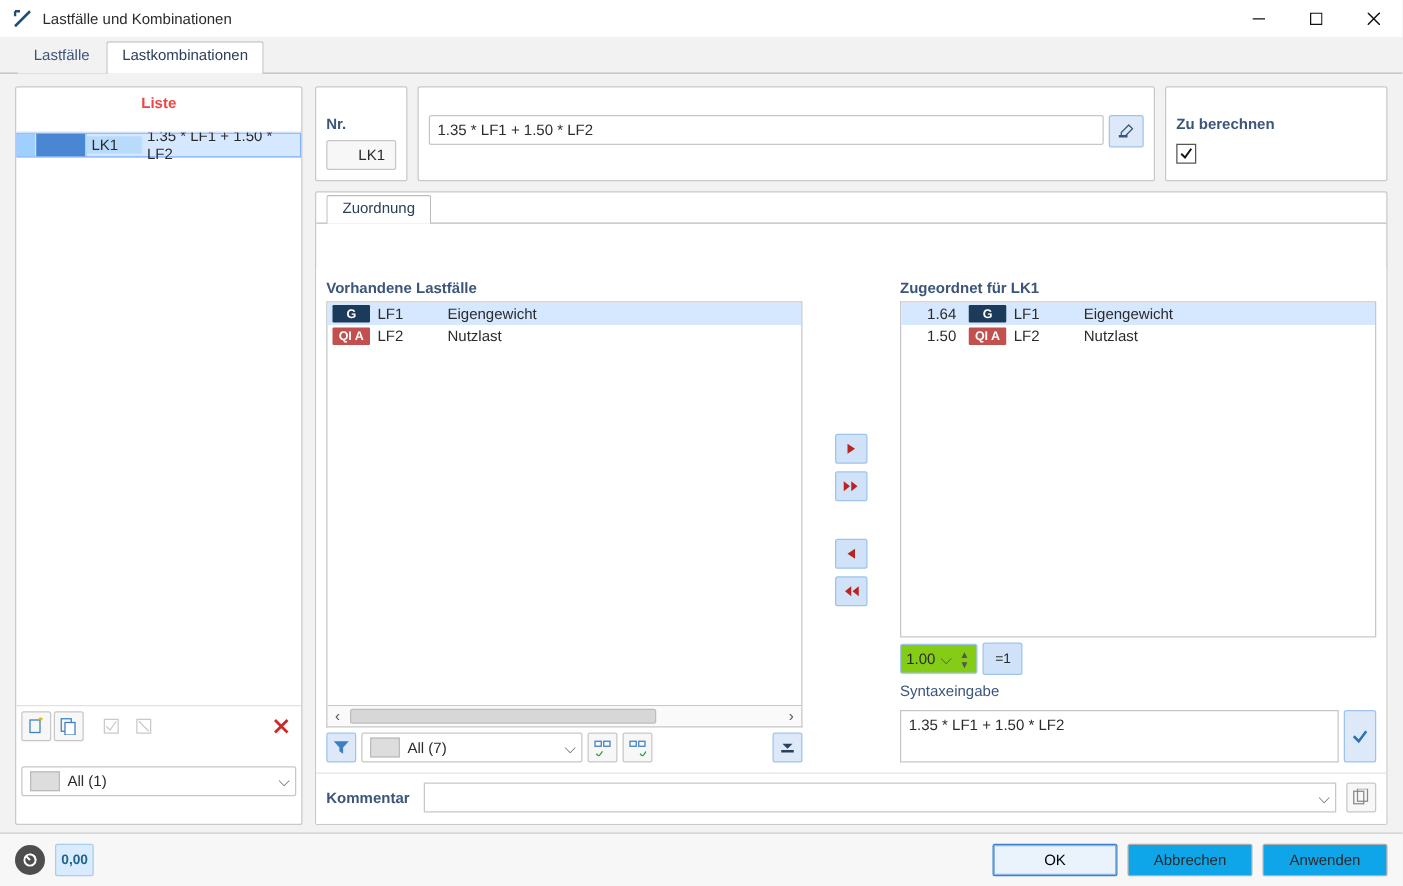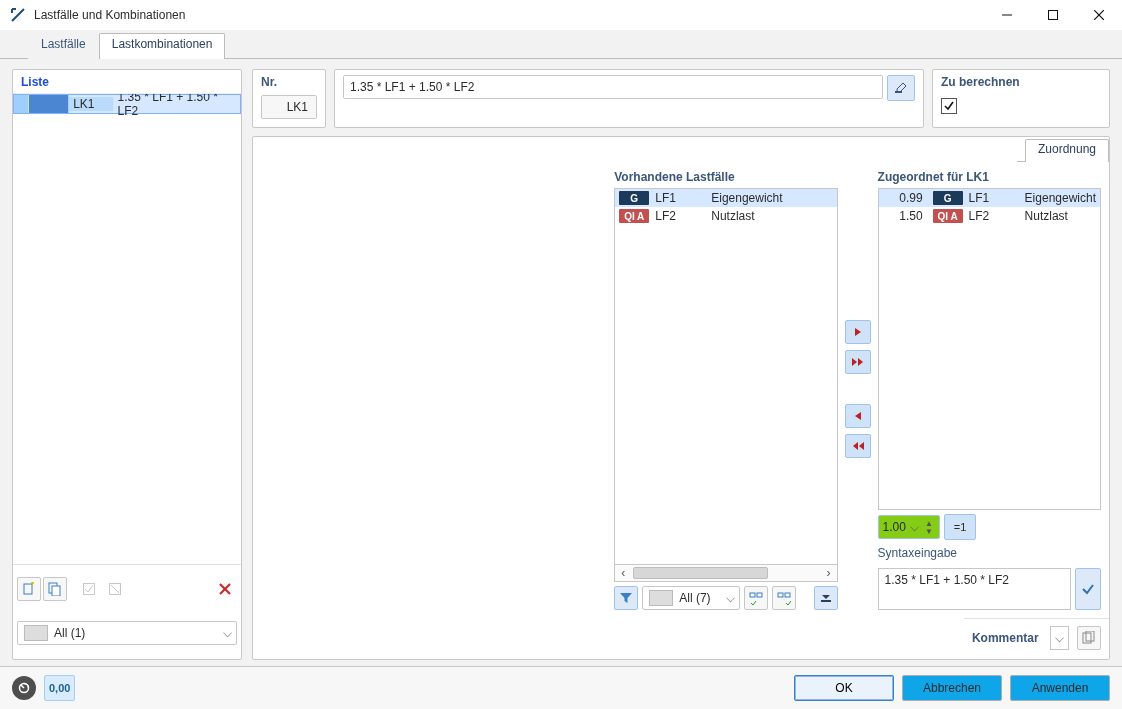--- a/index.html
+++ b/index.html
@@ -33,21 +33,21 @@
   }
 
   
   .workspace {
     position: absolute; top: 30px; left: 0; right: 0; bottom: 0;
     background: #f2f2f2;
     display: flex; flex-direction: column;
   }
   .top-tabs {
     height: 28px;
-    padding-left: 28px;
+    padding-left: 14px;
     display: flex; align-items: flex-end;
     border-bottom: 1px solid #bcbcbc;
     gap: 0;
   }
   .top-tab {
     height: 22px;
     padding: 3px 12px 0 12px;
     font-size: 12px;
     color: #3b567a;
     background: #f2f2f2;
@@ -76,22 +76,23 @@
   .panel {
     background: #fff;
     border: 1px solid #c9c9c9;
     border-radius: 2px;
     display: flex; flex-direction: column;
     min-height: 0;
   }
   .liste-panel { width: 228px; }
   .panel-head {
     font-size: 12px; font-weight: 600;
-    color: #1d4ed8;
-    padding: 5px 8px 4px 8px;
+    color: #ef4444;
+    padding: 5px 8px 16px 8px;
+    text-align: center;
   }
   .liste-grid {
     flex: 1 1 auto;
     border-top: 1px solid #eee;
     overflow: hidden;
   }
   .liste-row {
     display: flex; align-items: center;
     height: 18px;
     font-size: 12px;
@@ -109,21 +110,21 @@
   .cell-id {
     width: 40px; padding-left: 4px;
     border-right: 1px solid #cfe3ff;
   }
   .cell-name { padding-left: 4px; flex: 1 1 auto; }
 
   .liste-footer {
     border-top: 1px solid #e1e1e1;
     padding: 4px 4px 6px 4px;
   }
-  .toolbar-row { display: flex; gap: 2px; align-items: center; height: 40px; }
+  .toolbar-row { display: flex; gap: 2px; height: 40px; }
   .tool-btn {
     width: 22px; height: 22px;
     display: inline-flex; align-items: center; justify-content: center;
     border: 1px solid transparent;
     border-radius: 2px;
     background: transparent;
     color: #444;
   }
   .tool-btn.outlined { border-color: #c7c7c7; background: #f7f7f7; }
   .tool-btn.disabled { opacity: .45; }
@@ -148,21 +149,21 @@
     min-height: 0;
     gap: 8px;
   }
   .header-row {
     display: flex; gap: 8px; align-items: stretch;
   }
   .header-box {
     background: #fff;
     border: 1px solid #c9c9c9;
     border-radius: 2px;
-    padding: 5px 8px 8px 8px;
+    padding: 22px 8px 8px 8px;
     display: flex; flex-direction: column; gap: 6px;
   }
   .header-label { color: #3b567a; font-weight: 600; font-size: 12px; }
   .nr-box { width: 56px; }
   .nr-value {
     height: 22px; display: flex; align-items: center; justify-content: flex-end;
     border: 1px solid #c7c7c7; background: #f7f7f7;
     padding: 0 8px; border-radius: 2px;
   }
   .name-box { flex: 1 1 auto; }
@@ -180,41 +181,42 @@
     border-radius: 2px; color: #3b567a;
   }
   .calc-box { width: 160px; }
   .checkbox {
     width: 14px; height: 14px; border: 1px solid #555;
     display: inline-flex; align-items: center; justify-content: center;
     background: #fff;
   }
 
   
-  .zuord-panel { flex: 1 1 auto; display: flex; flex-direction: column; min-height: 0; align-items: flex-end; }
+  .zuord-panel { flex: 1 1 auto; display: flex; flex-direction: column; min-height: 0; }
   .inner-tabs {
     height: 24px; border-bottom: 1px solid #bcbcbc;
     display: flex; align-items: flex-end; padding-left: 8px;
   }
   .inner-tab {
     height: 20px; padding: 2px 12px 0 12px;
     border: 1px solid #bcbcbc; border-bottom: none;
     border-radius: 2px 2px 0 0;
     background: #fff; color: #2b3f5b;
     position: relative; top: 1px;
     cursor: default;
   }
   .zuord-body {
     flex: 1 1 auto;
     display: grid;
     grid-template-columns: 1fr 34px 1fr;
-    gap: 3px;
+    gap: 22px;
     padding: 6px 8px 8px 8px;
     min-height: 0;
     background: #fff;
+    margin-top: 36px;
   }
   .subpanel { display: flex; flex-direction: column; min-height: 0; }
   .sub-head { color: #3b567a; font-weight: 600; padding: 2px 0 4px 0; }
   .listbox {
     flex: 1 1 auto;
     border: 1px solid #c7c7c7; background: #fff;
     overflow: hidden;
     position: relative;
   }
   .lf-row {
@@ -558,21 +560,21 @@
                   <path d="M13 1 L8 5 L13 9 Z" fill="#b22"></path>
                   <path d="M7 1 L2 5 L7 9 Z" fill="#b22"></path>
                 </svg>
             </div>
           </div>
 
           <div class="subpanel">
             <div class="sub-head">Zugeordnet für LK1</div>
             <div class="listbox">
               <div class="lf-row selected">
-                <span class="factor">0.99</span>
+                <span class="factor">1.64</span>
                 <span class="badge g">G</span>
                 <span class="lf-id">LF1</span>
                 <span class="lf-name">Eigengewicht</span>
               </div>
               <div class="lf-row">
                 <span class="factor">1.50</span>
                 <span class="badge qia">QI A</span>
                 <span class="lf-id">LF2</span>
                 <span class="lf-name">Nutzlast</span>
               </div>

